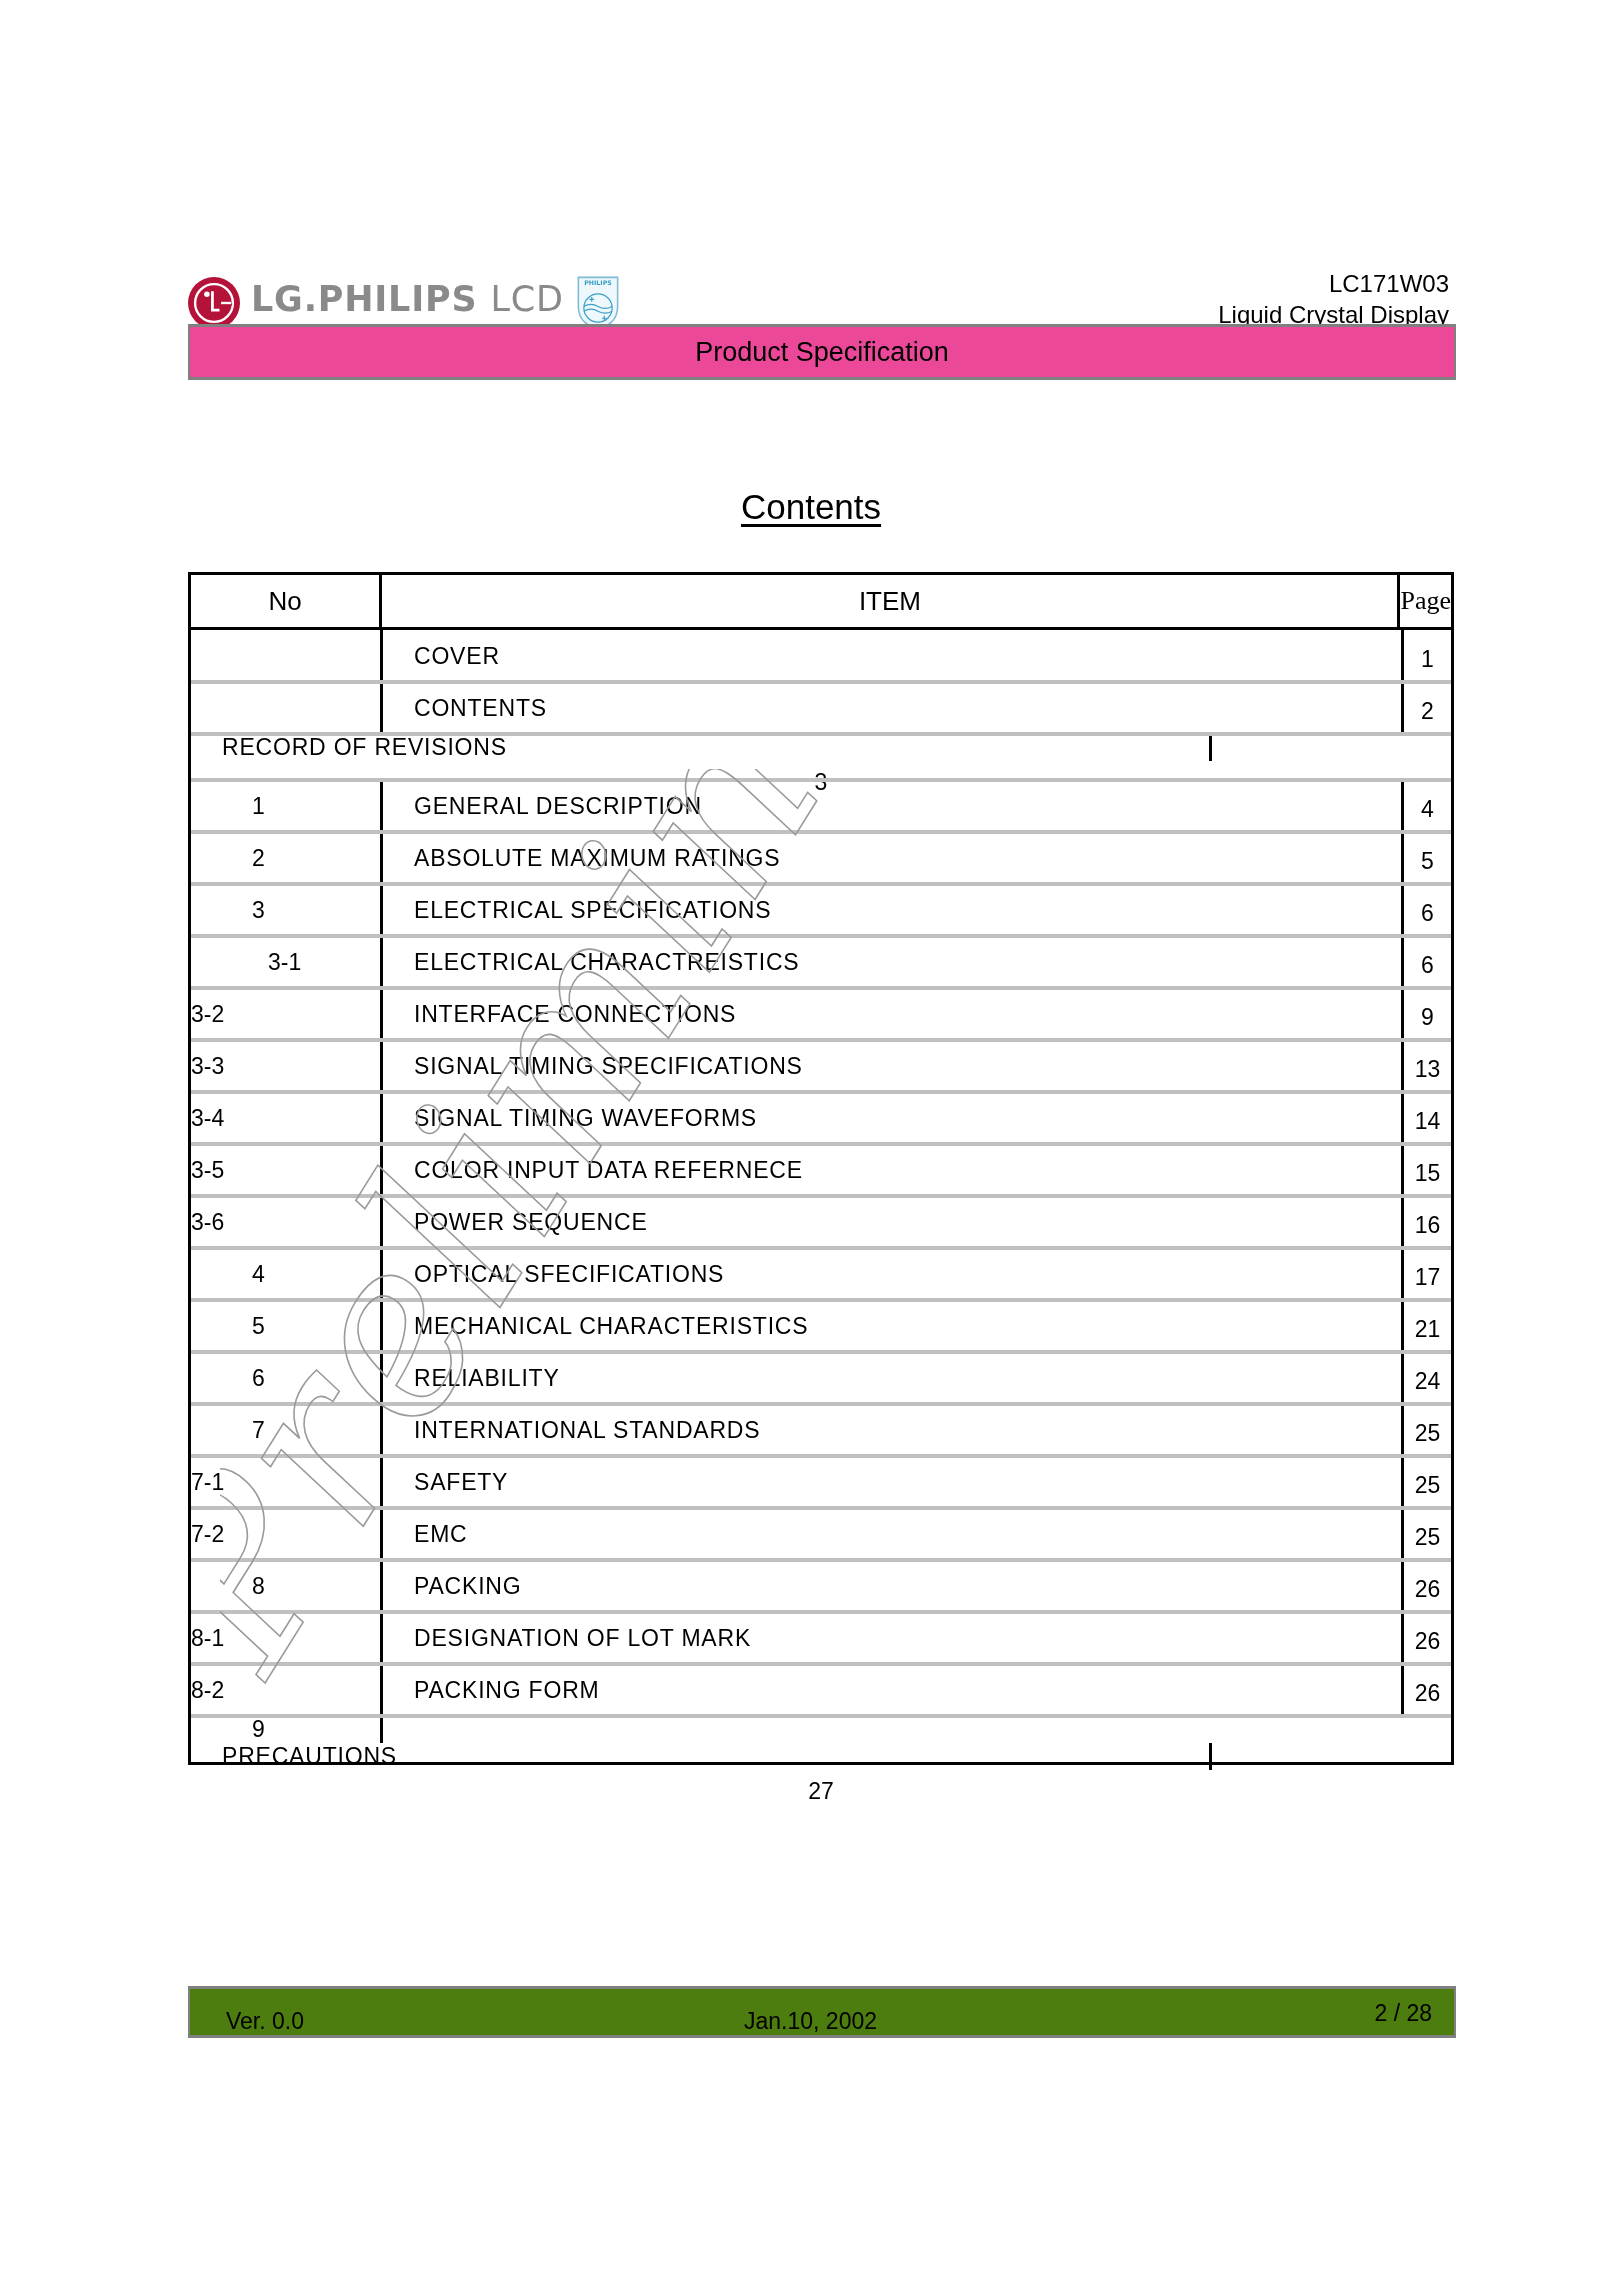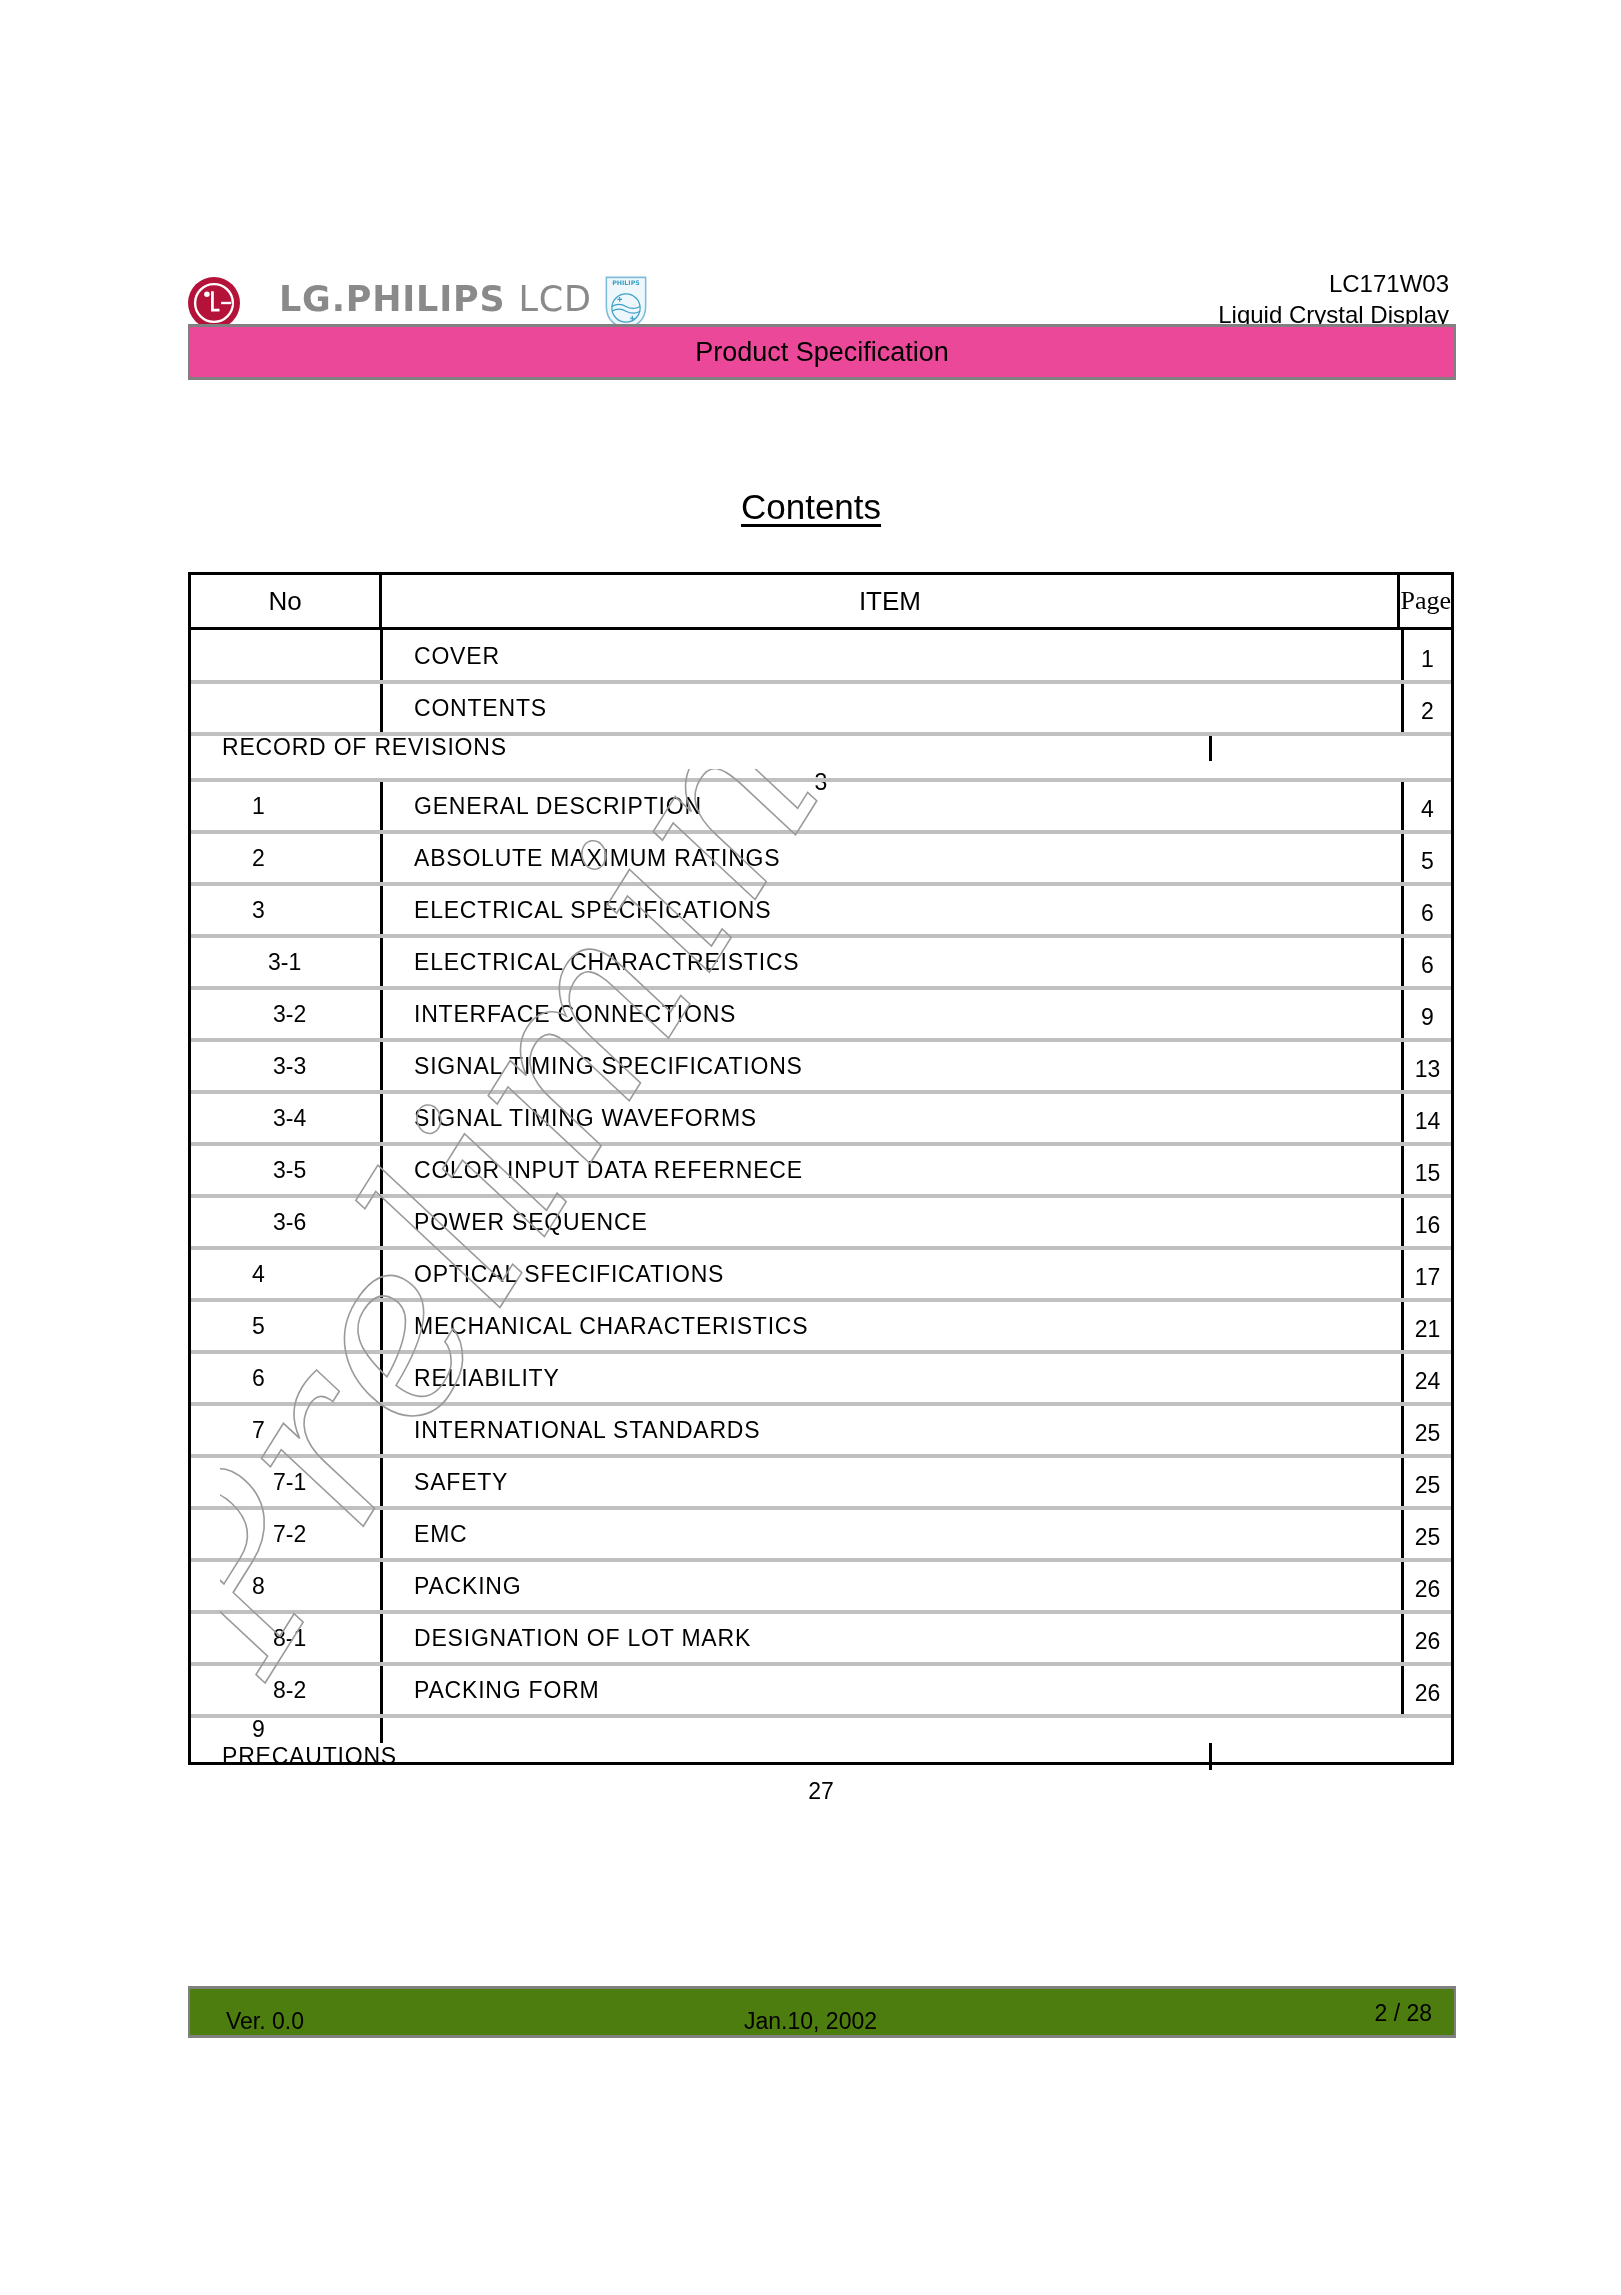--- a/index.html
+++ b/index.html
@@ -8,21 +8,21 @@
       font-family: "Liberation Sans", "DejaVu Sans", sans-serif; color: #000;
     }
     .logo-area { position: absolute; left: 188px; top: 271px; height: 63px; display: flex; align-items: center; }
     .lg-circle {
       width: 52px; height: 52px; border-radius: 50%; background: #b5123a;
       position: relative; margin-right: 11px;
     }
     .lg-circle svg { position: absolute; left: 0; top: 0; }
     .lg-word {
       font-family: "DejaVu Sans", sans-serif; font-weight: bold; font-size: 35px;
-      color: #8a8a8a; letter-spacing: 0.8px; position: relative; padding-bottom: 6.3px; margin-left: 28px;
+      color: #8a8a8a; letter-spacing: 0.8px; position: relative; padding-bottom: 6.3px;
     }
     .lg-word .lcd { font-weight: normal; }
     .lg-word::after {
       content: ""; position: absolute; left: 0; right: 0; bottom: -3.1px; height: 3.1px; background: #b0b0b0;
     }
     .philips-shield { margin-left: 12.6px; width: 44px; height: 55px; }
 
     .header-right { position: absolute; right: 173px; top: 268px; text-align: right; font-size: 24px; line-height: 31px; }
     .header-bar {
       position: absolute; left: 188px; top: 324px; width: 1264px; height: 50px;
@@ -46,21 +46,21 @@
     .toc-head { height: 52px; border-bottom: 3.9px solid #000; }
     .cell { box-sizing: border-box; display: flex; align-items: center; }
     .c-no { width: 192px; border-right: 3.9px solid #000; font-size: 23px; }
     .c-item { width: 1021px; border-right: 3.9px solid #000; padding-left: 31px; font-size: 23px; letter-spacing: 0.8px; }
     .c-page { flex: 1; justify-content: center; font-size: 23px; }
     .toc-head .c-no, .toc-head .c-item { justify-content: center; padding-left: 0; font-size: 26px; letter-spacing: 0; }
     .toc-head .c-page { font-size: 26px; font-family: Liberation Serif, serif; }
     .toc-body .toc-row { height: 52px; }
     .toc-body .toc-row.short { height: 46px; flex-direction: column; }
     .c-no.lvl1 { padding-left: 61px; }
-    .c-no.lvl2 { padding-left: 82px; }
+    .c-no.lvl2 { }
     .c-no.lvl2-tight { padding-left: 77px; }
     .c-page span { padding-top: 7.9px; }
 
     .watermark {
       position: absolute; left: 220px; top: 769px; width: 1178px; height: 1021px;
       pointer-events: none;
     }
 
     .footer-bar {
       position: absolute; left: 188px; top: 1986px; width: 1264px; height: 46px;

